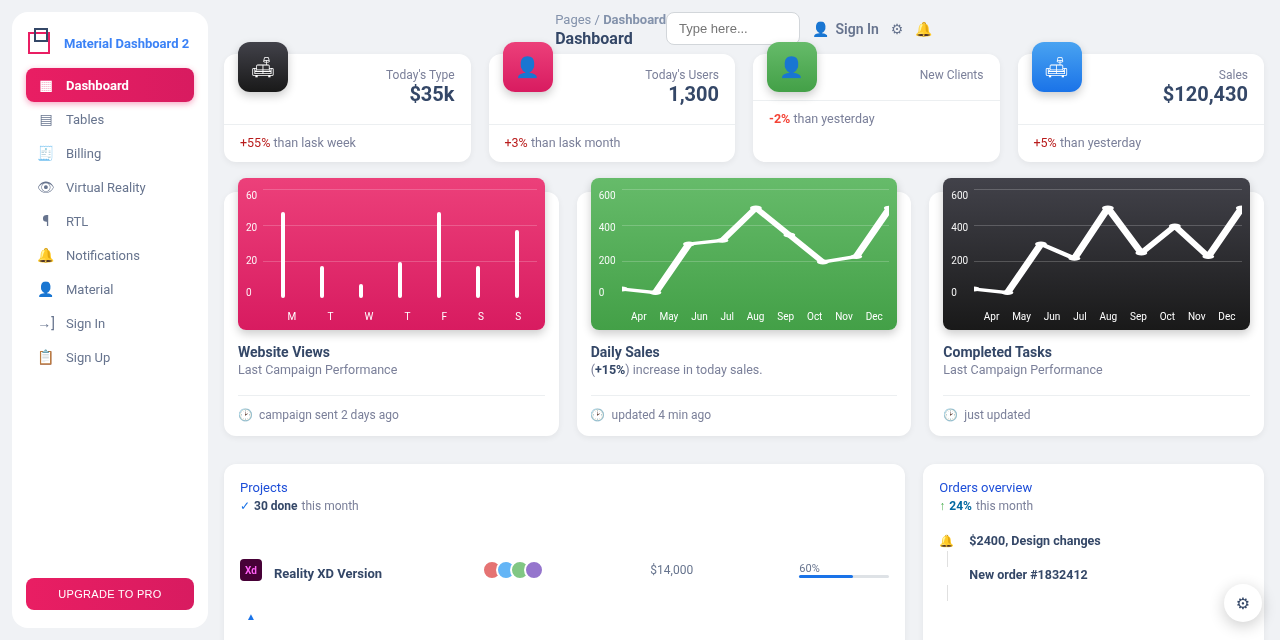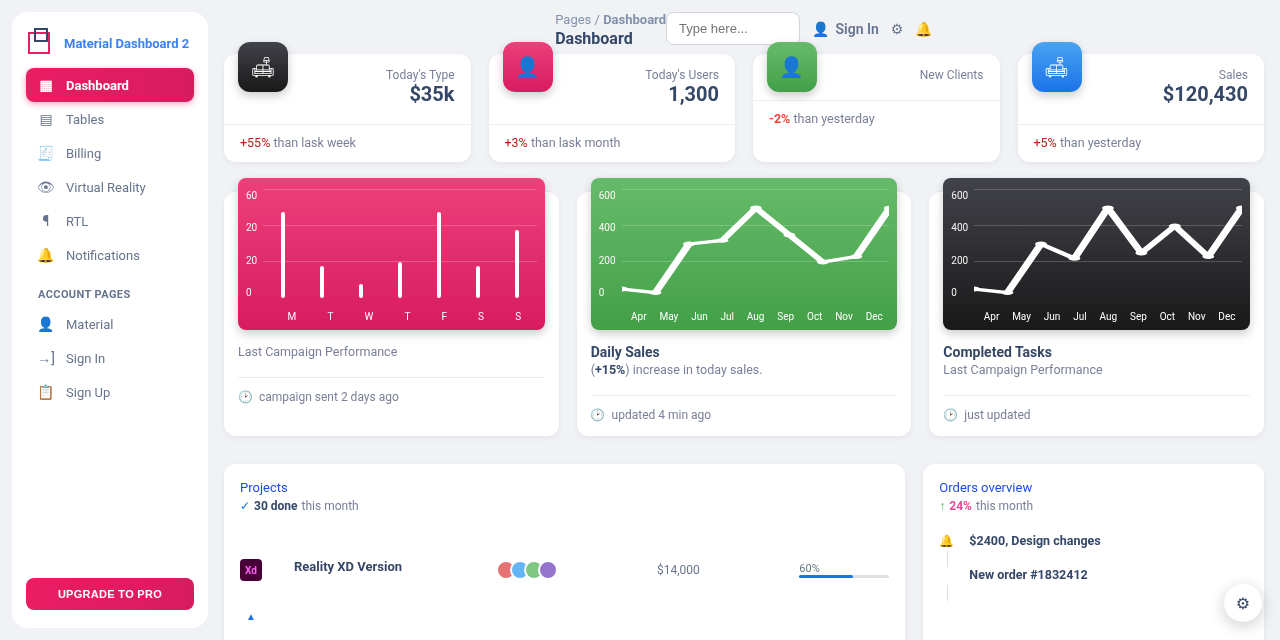--- a/index.html
+++ b/index.html
@@ -5,21 +5,21 @@
 *{box-sizing:border-box;margin:0;padding:0}
 body{font-family:-apple-system,BlinkMacSystemFont,"Segoe UI",Roboto,Arial,sans-serif;background:#f0f2f5;color:#344767;width:1280px;height:640px;overflow:hidden;display:flex}
 .sidebar{width:196px;background:#fff;border-radius:16px;margin:12px 0 12px 12px;display:flex;flex-direction:column;padding:14px 14px 18px 14px;position:relative}
 .brand{display:flex;align-items:center;gap:14px;padding:6px 2px 14px 2px;font-weight:700;font-size:13px;color:#3b82f6}
 .brand-icon{width:22px;height:22px;border:2px solid #e91e63;position:relative;display:inline-flex;align-items:center;justify-content:center}
 .brand-icon::before{content:"";position:absolute;width:10px;height:10px;border:2px solid #344767;top:-6px;left:4px}
 .nav{display:flex;flex-direction:row;align-items:center;gap:12px;padding:9px 12px;border-radius:8px;color:#67748e;font-size:13px;cursor:pointer}
 .nav.active{background:linear-gradient(90deg,#e91e63,#d81b60);color:#fff;font-weight:700;box-shadow:0 2px 6px rgba(233,30,99,.4)}
 .nav .ic{width:16px;height:16px;display:inline-flex;align-items:center;justify-content:center;font-size:14px}
 .section-label{font-size:11px;font-weight:700;color:#67748e;letter-spacing:.4px;padding:16px 0 6px 12px}
-.upgrade{margin-top:auto;background:linear-gradient(90deg,#e91e63,#d81b60);color:#fff;border:none;border-radius:8px;padding:10px 0;font-size:11px;font-weight:700;letter-spacing:.3px;cursor:pointer}
+.upgrade{margin-top:auto;background:linear-gradient(90deg,#e91e63,#d81b60);color:#fff;border:none;border-radius:8px;padding:10px 0;font-size:11px;font-weight:400;letter-spacing:.3px;cursor:pointer}
 .main{flex:1;padding:12px 16px;overflow:hidden}
 .topbar{display:flex;align-items:flex-start;justify-content:center;margin-bottom:6px}
 .crumbs{font-size:13px;color:#8392ab}
 .crumbs .cur{font-weight:700}
 .page-title{font-size:16px;font-weight:700;color:#344767;margin-top:2px}
 .top-right{display:flex;align-items:center;gap:12px}
 .search{border:1px solid #d2d6da;border-radius:8px;padding:8px 12px;font-size:13px;width:134px;color:#8392ab;background:#fff}
 .top-icn{color:#67748e;font-size:14px;cursor:pointer;display:flex;align-items:center;gap:6px}
 .cards-row{display:grid;grid-template-columns:repeat(4,1fr);gap:18px;margin-bottom:30px}
 .stat{background:#fff;border-radius:12px;padding:14px 16px 12px 16px;position:relative;box-shadow:0 2px 6px rgba(0,0,0,.06)}
@@ -43,21 +43,21 @@
 .bar{width:4px;background:#fff;border-radius:2px}
 .xaxis{color:#fff;font-size:10px;display:flex;justify-content:space-around;margin-top:6px;padding-left:26px}
 .chart-title{font-weight:700;font-size:14px;color:#344767}
 .chart-sub{font-size:12.5px;color:#7b809a;margin-top:2px}
 .chart-foot{font-size:12px;color:#7b809a;margin-top:18px;display:flex;align-items:center;gap:6px;border-top:1px solid #eceff1;padding-top:12px}
 .bottom-row{display:grid;grid-template-columns:2fr 1fr;gap:18px}
 .panel{background:#fff;border-radius:12px;padding:16px;box-shadow:0 2px 6px rgba(0,0,0,.06)}
 .panel h3{font-size:13px;font-weight:400;color:#1d4ed8}
 .panel-sub{font-size:12px;color:#7b809a;margin-top:4px;display:flex;align-items:center;gap:4px}
 .project-row{display:flex;align-items:center;justify-content:space-between;padding:12px 0;font-size:13px}
-.prj-left{display:flex;align-items:flex-start;gap:32px}
+.prj-left{display:flex;align-items:flex-end;gap:12px}
 .prj-icon{width:22px;height:22px;border-radius:4px;background:#470137;color:#ff61f6;font-size:10px;font-weight:700;display:flex;align-items:center;justify-content:center}
 .avatars{display:flex}
 .av{width:20px;height:20px;border-radius:50%;border:2px solid #fff;margin-left:-6px}
 .budget{color:#67748e;font-size:12px}
 .progress{width:90px;height:3px;background:#dee2e6;border-radius:2px;position:relative}
 .progress>div{height:100%;background:#1a73e8;border-radius:2px}
 .prog-wrap{font-size:11px;color:#67748e}
 .timeline-item{display:flex;gap:14px;position:relative;padding-bottom:18px}
 .tl-icon{width:16px;height:16px;display:flex;align-items:center;justify-content:center;font-size:12px;z-index:1}
 .timeline-item::after{content:"";position:absolute;left:8px;top:18px;bottom:0;width:1px;background:#e0e0e0}
@@ -94,21 +94,20 @@
       </div>
       <div class="nav">
         <span class="ic">¶</span>
         <span>RTL</span>
       </div>
       <div class="nav">
         <span class="ic">🔔</span>
         <span>Notifications</span>
       </div>
     </div>
-  <div class="section-label">ACCOUNT PAGES</div>
   <div id="nav-acct">
       <div class="nav">
         <span class="ic">👤</span>
         <span>Material</span>
       </div>
       <div class="nav">
         <span class="ic">→]</span>
         <span>Sign In</span>
       </div>
       <div class="nav">
@@ -206,20 +205,21 @@
               <span>M</span>
               <span>T</span>
               <span>W</span>
               <span>T</span>
               <span>F</span>
               <span>S</span>
               <span>S</span>
             </div>
           </div>
         </div>
+        <div class="chart-title">Website Views</div>
         <div class="chart-sub">Last Campaign Performance</div>
         <div class="chart-foot"><span>🕑</span>campaign sent 2 days ago</div>
       </div>
       <div class="chart-card">
         <div class="chart green">
           <div style="display:flex;flex-direction:column;width:100%">
             <div style="display:flex;flex:1">
               <div class="yaxis">
                 <div>600</div>
                 <div>400</div>
@@ -340,21 +340,21 @@
             <div></div>
             <div></div>
             <div></div>
           </div>
         </div>
     </div>
     <div class="panel">
       <h3>Orders overview</h3>
       <div class="panel-sub">
         <span style="color:#4caf50">↑</span>
-        <b style="color:#ec4899">24%</b>
+        <b style="color:#0369a1">24%</b>
         <span> this month</span>
       </div>
       <div id="timeline" style="margin-top:20px">
           <div class="timeline-item">
             <div class="tl-icon" style="color:#4caf50">🔔</div>
             <div class="tl-title">$2400, Design changes</div>
           </div>
           <div class="timeline-item">
             <div class="tl-icon" style="color:#f44336"></div>
             <div class="tl-title">New order #1832412</div>

